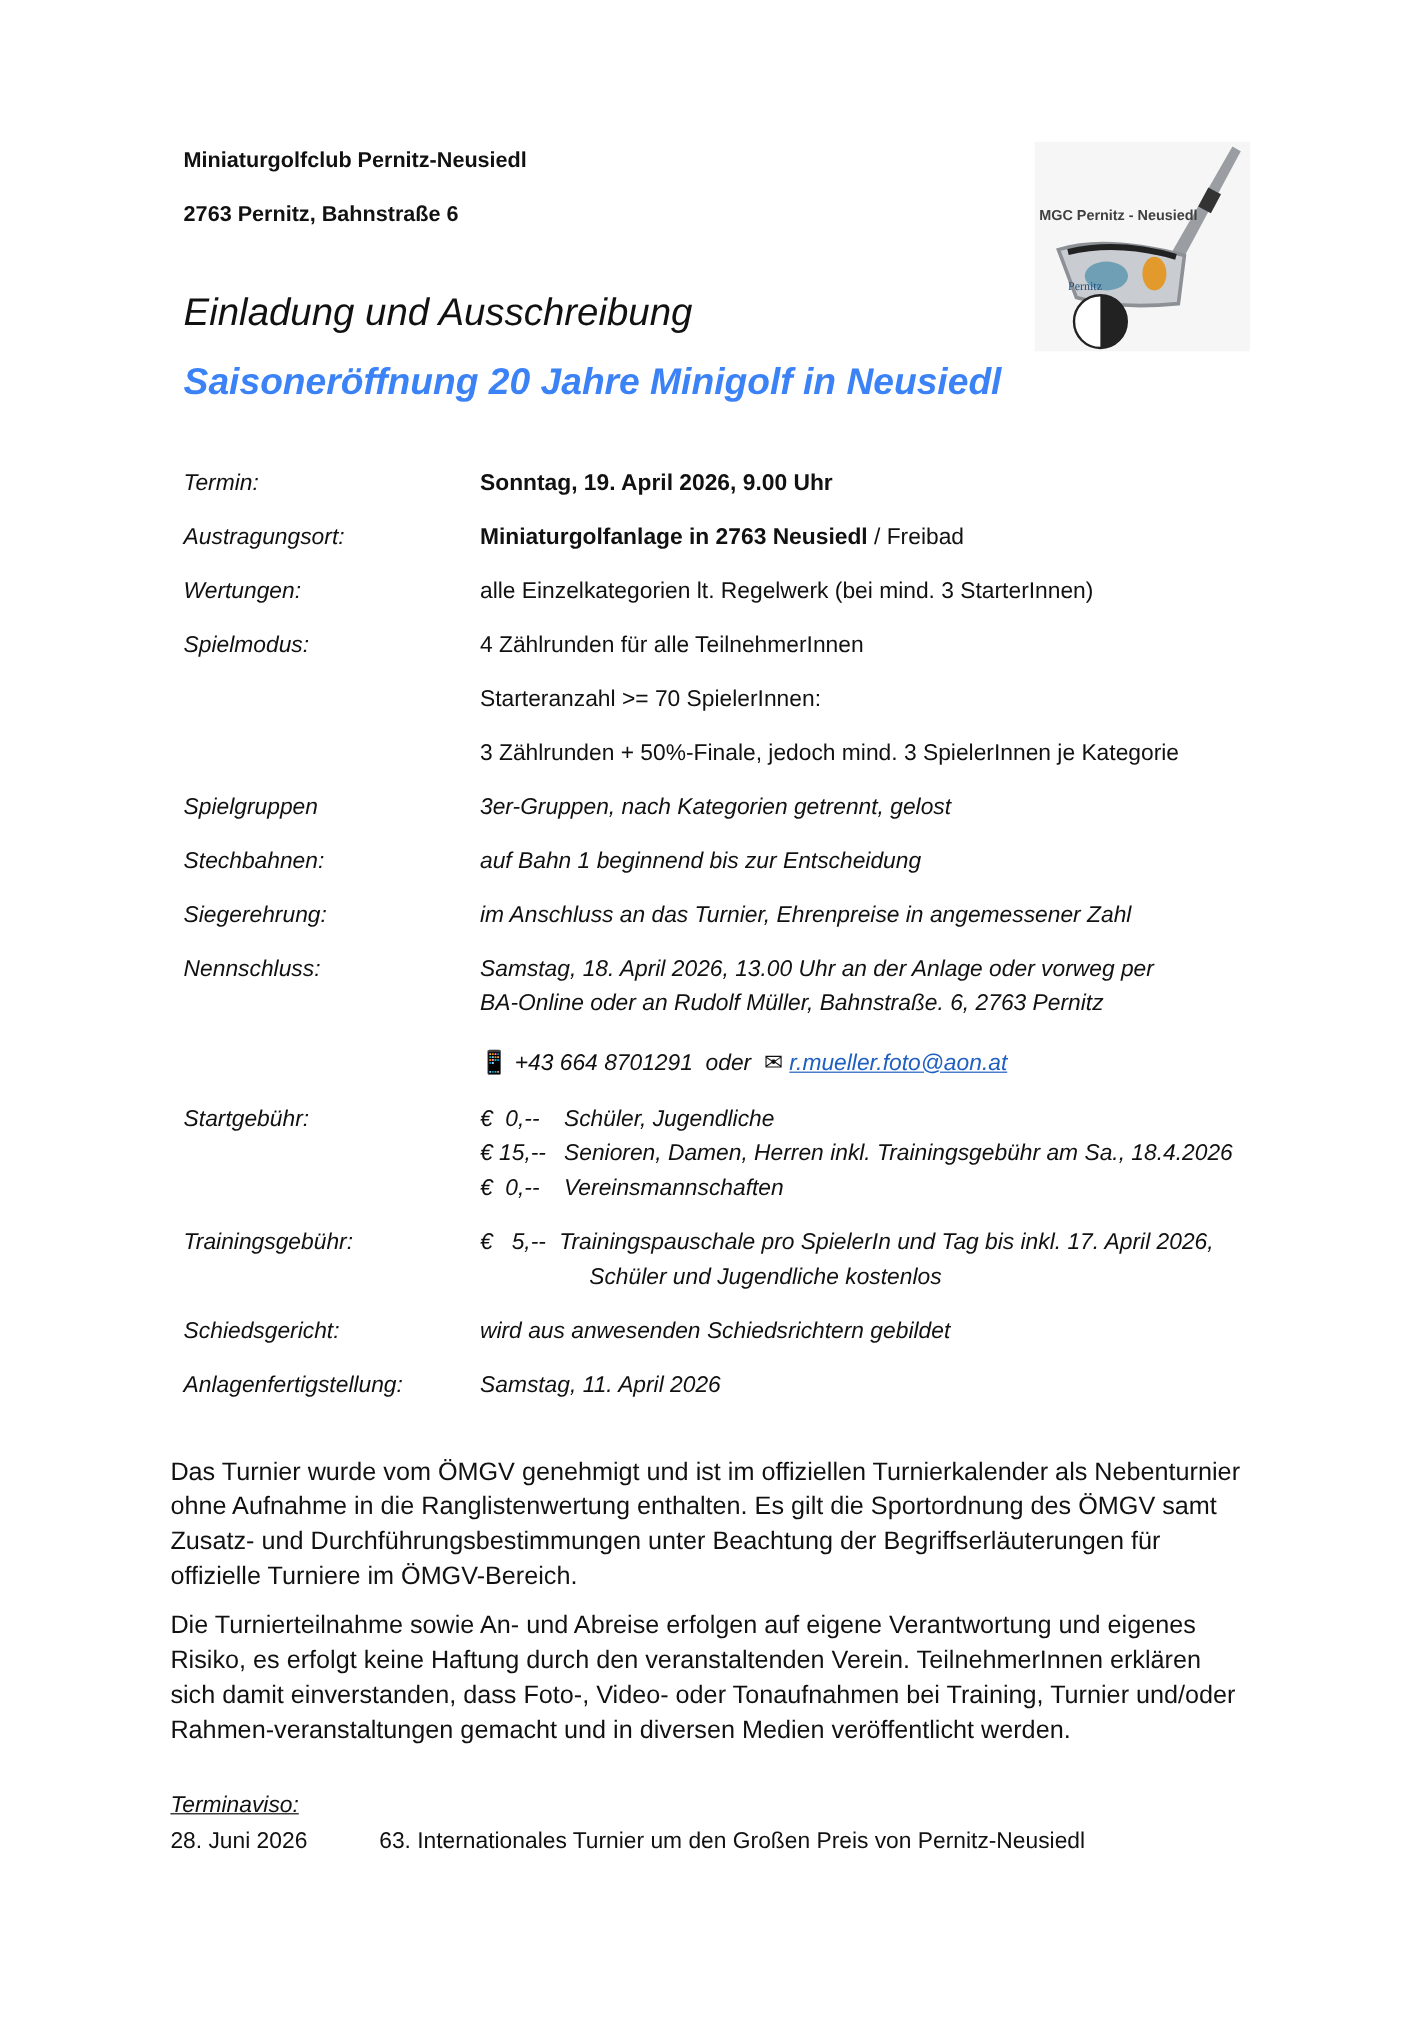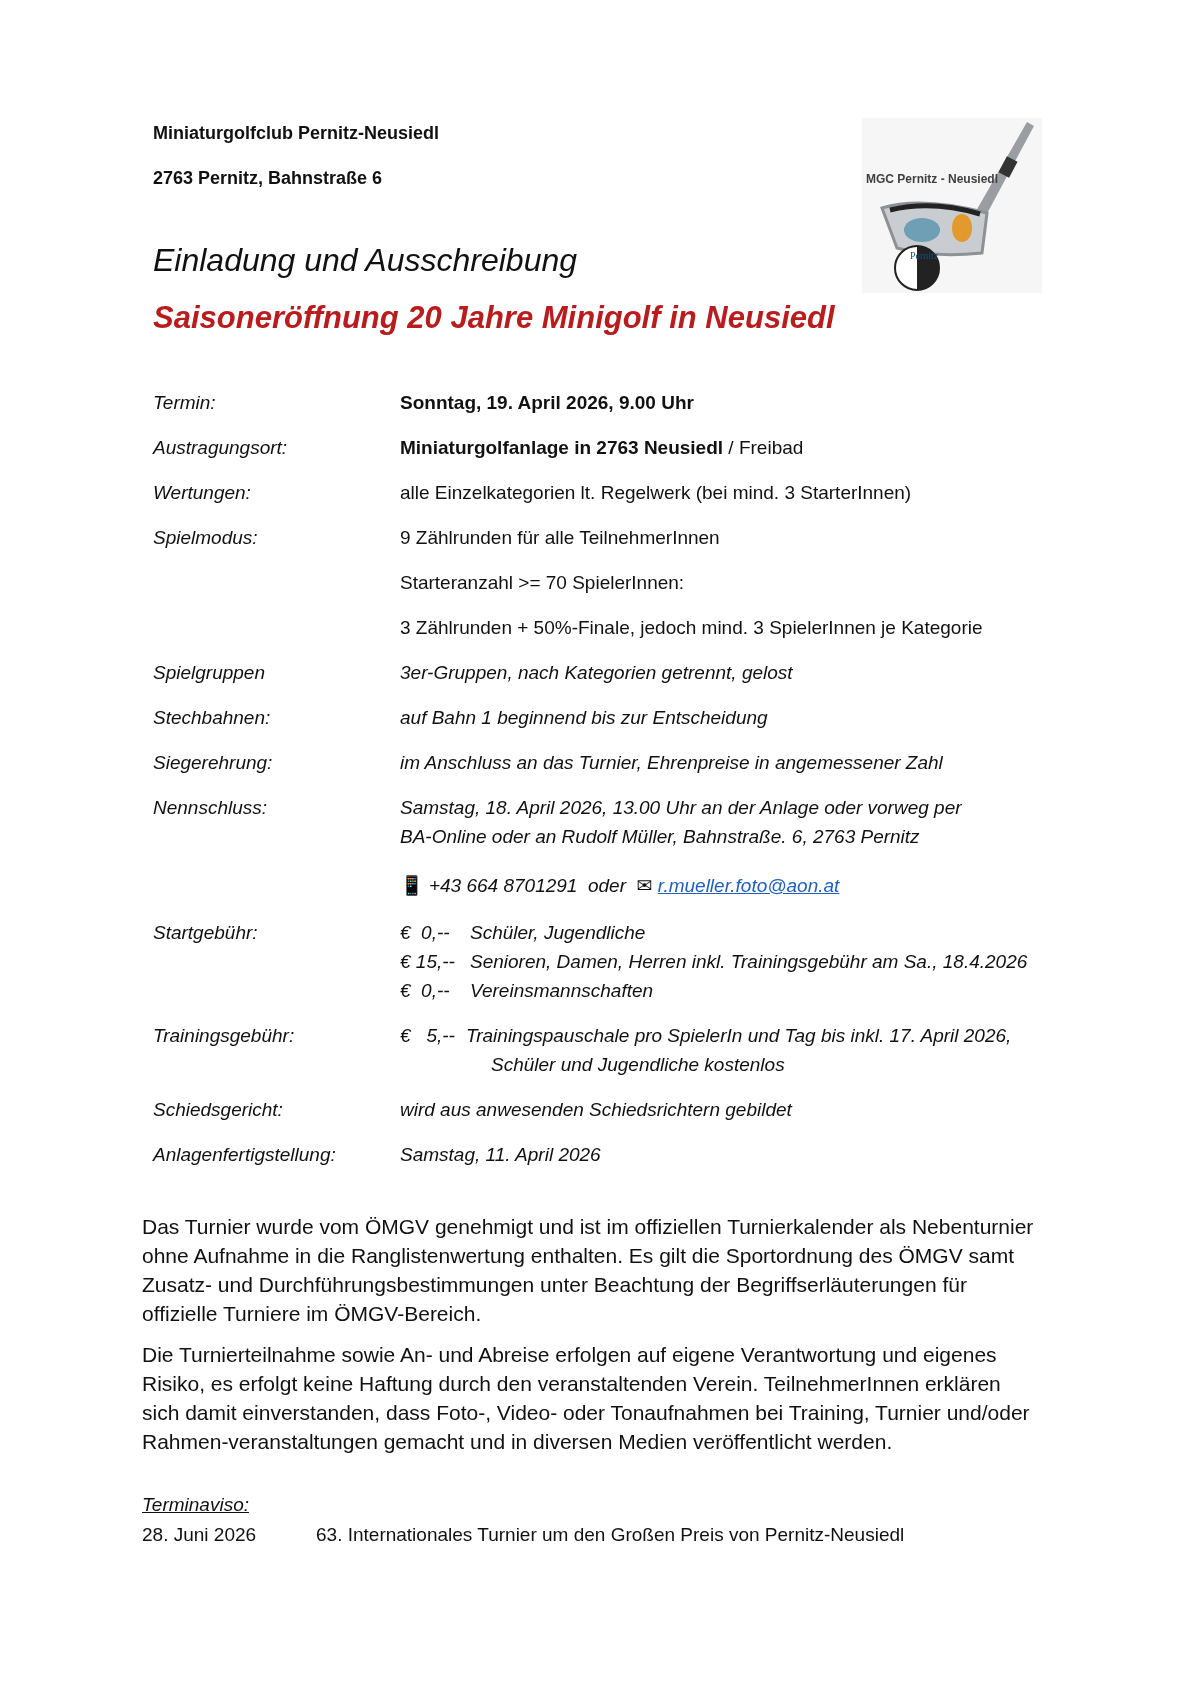--- a/index.html
+++ b/index.html
@@ -1,21 +1,21 @@
 <!DOCTYPE html>
 <html><head>
 <meta charset="utf-8">
 <style>
   html, body { margin: 0; padding: 0; background: #ffffff; }
   body { width: 1190px; height: 1683px; position: relative; overflow: hidden;
          font-family: "Liberation Sans", sans-serif; color: #111; }
   .abs { position: absolute; white-space: nowrap; }
   .club { left: 153px; font-size: 18px; font-weight: bold; }
   .subtitle { left: 153px; top: 242px; font-size: 32px; font-style: italic; }
-  .title { left: 153px; top: 300px; font-size: 31px; font-weight: bold; font-style: italic; color: #b91c1c; }
+  .title { left: 153px; top: 300px; font-size: 31px; font-weight: bold; font-style: italic; color: #3b82f6; }
   .label { left: 153px; font-size: 19px; font-style: italic; }
   .val { left: 400px; font-size: 19px; }
   .it { font-style: italic; }
   .b { font-weight: bold; }
   .para { left: 142px; width: 900px; font-size: 21px; line-height: 29px; white-space: normal; }
   .para p { margin: 0; }
   .link { color: #1f5fbf; text-decoration: underline; }
   .fee-amt { display: inline-block; width: 70px; }
   .logo { left: 862px; top: 118px; width: 180px; height: 175px; }
   .underline { text-decoration: underline; }
@@ -32,39 +32,39 @@
     <path d="M165 4 L172 8 L120 105 L110 100 Z" fill="#9a9ea3"></path>
     <rect x="140" y="40" width="12" height="18" fill="#333" transform="rotate(28 146 49)"></rect>
     <path d="M20 90 Q60 78 125 95 L120 135 Q70 140 35 130 Z" fill="#c9ccd0" stroke="#8d9196" stroke-width="3"></path>
     <path d="M28 92 Q70 82 118 96" stroke="#222" stroke-width="5" fill="none"></path>
     <ellipse cx="60" cy="112" rx="18" ry="12" fill="#6f9fb5"></ellipse>
     <ellipse cx="100" cy="110" rx="10" ry="14" fill="#e39a2c"></ellipse>
     <circle cx="55" cy="150" r="22" fill="#fff" stroke="#222" stroke-width="2"></circle>
     <path d="M55 128 A22 22 0 0 1 55 172 Z" fill="#222"></path>
   </svg>
   <div class="abs" style="left:4px; top:54px; font-size:12px; font-weight:bold; color:#404040;">MGC Pernitz - Neusiedl</div>
-  <div class="abs" style="left:48px; top:116px; font-size:10px; font-family:'Liberation Serif', serif; color:#1b4e7a;margin-top:16px;">Pernitz</div>
+  <div class="abs" style="left:28px; top:116px; font-size:10px; font-family:'Liberation Serif', serif; color:#1b4e7a;">Pernitz</div>
 </div>
 
 <div class="abs subtitle">Einladung und Ausschreibung</div>
 <div class="abs title">Saisoneröffnung 20 Jahre Minigolf in Neusiedl</div>
 
 <div class="abs label" style="top:392px">Termin:</div>
 <div class="abs val b" style="top:392px">Sonntag, 19. April 2026, 9.00 Uhr</div>
 
 <div class="abs label" style="top:437px">Austragungsort:</div>
 <div class="abs val" style="top:437px">
   <span class="b">Miniaturgolfanlage in 2763 Neusiedl</span><span> / Freibad</span>
 </div>
 
 <div class="abs label" style="top:482px">Wertungen:</div>
 <div class="abs val" style="top:482px">alle Einzelkategorien lt. Regelwerk (bei mind. 3 StarterInnen)</div>
 
 <div class="abs label" style="top:527px">Spielmodus:</div>
-<div class="abs val" style="top:527px">9 Zählrunden für alle TeilnehmerInnen</div>
+<div class="abs val" style="top:527px">4 Zählrunden für alle TeilnehmerInnen</div>
 <div class="abs val" style="top:572px">Starteranzahl &gt;= 70 SpielerInnen:</div>
 <div class="abs val" style="top:617px">3 Zählrunden + 50%-Finale, jedoch mind. 3 SpielerInnen je Kategorie</div>
 
 <div class="abs label" style="top:662px">Spielgruppen</div>
 <div class="abs val it" style="top:662px">3er-Gruppen, nach Kategorien getrennt, gelost</div>
 
 <div class="abs label" style="top:707px">Stechbahnen:</div>
 <div class="abs val it" style="top:707px">auf Bahn 1 beginnend bis zur Entscheidung</div>
 
 <div class="abs label" style="top:752px">Siegerehrung:</div>

